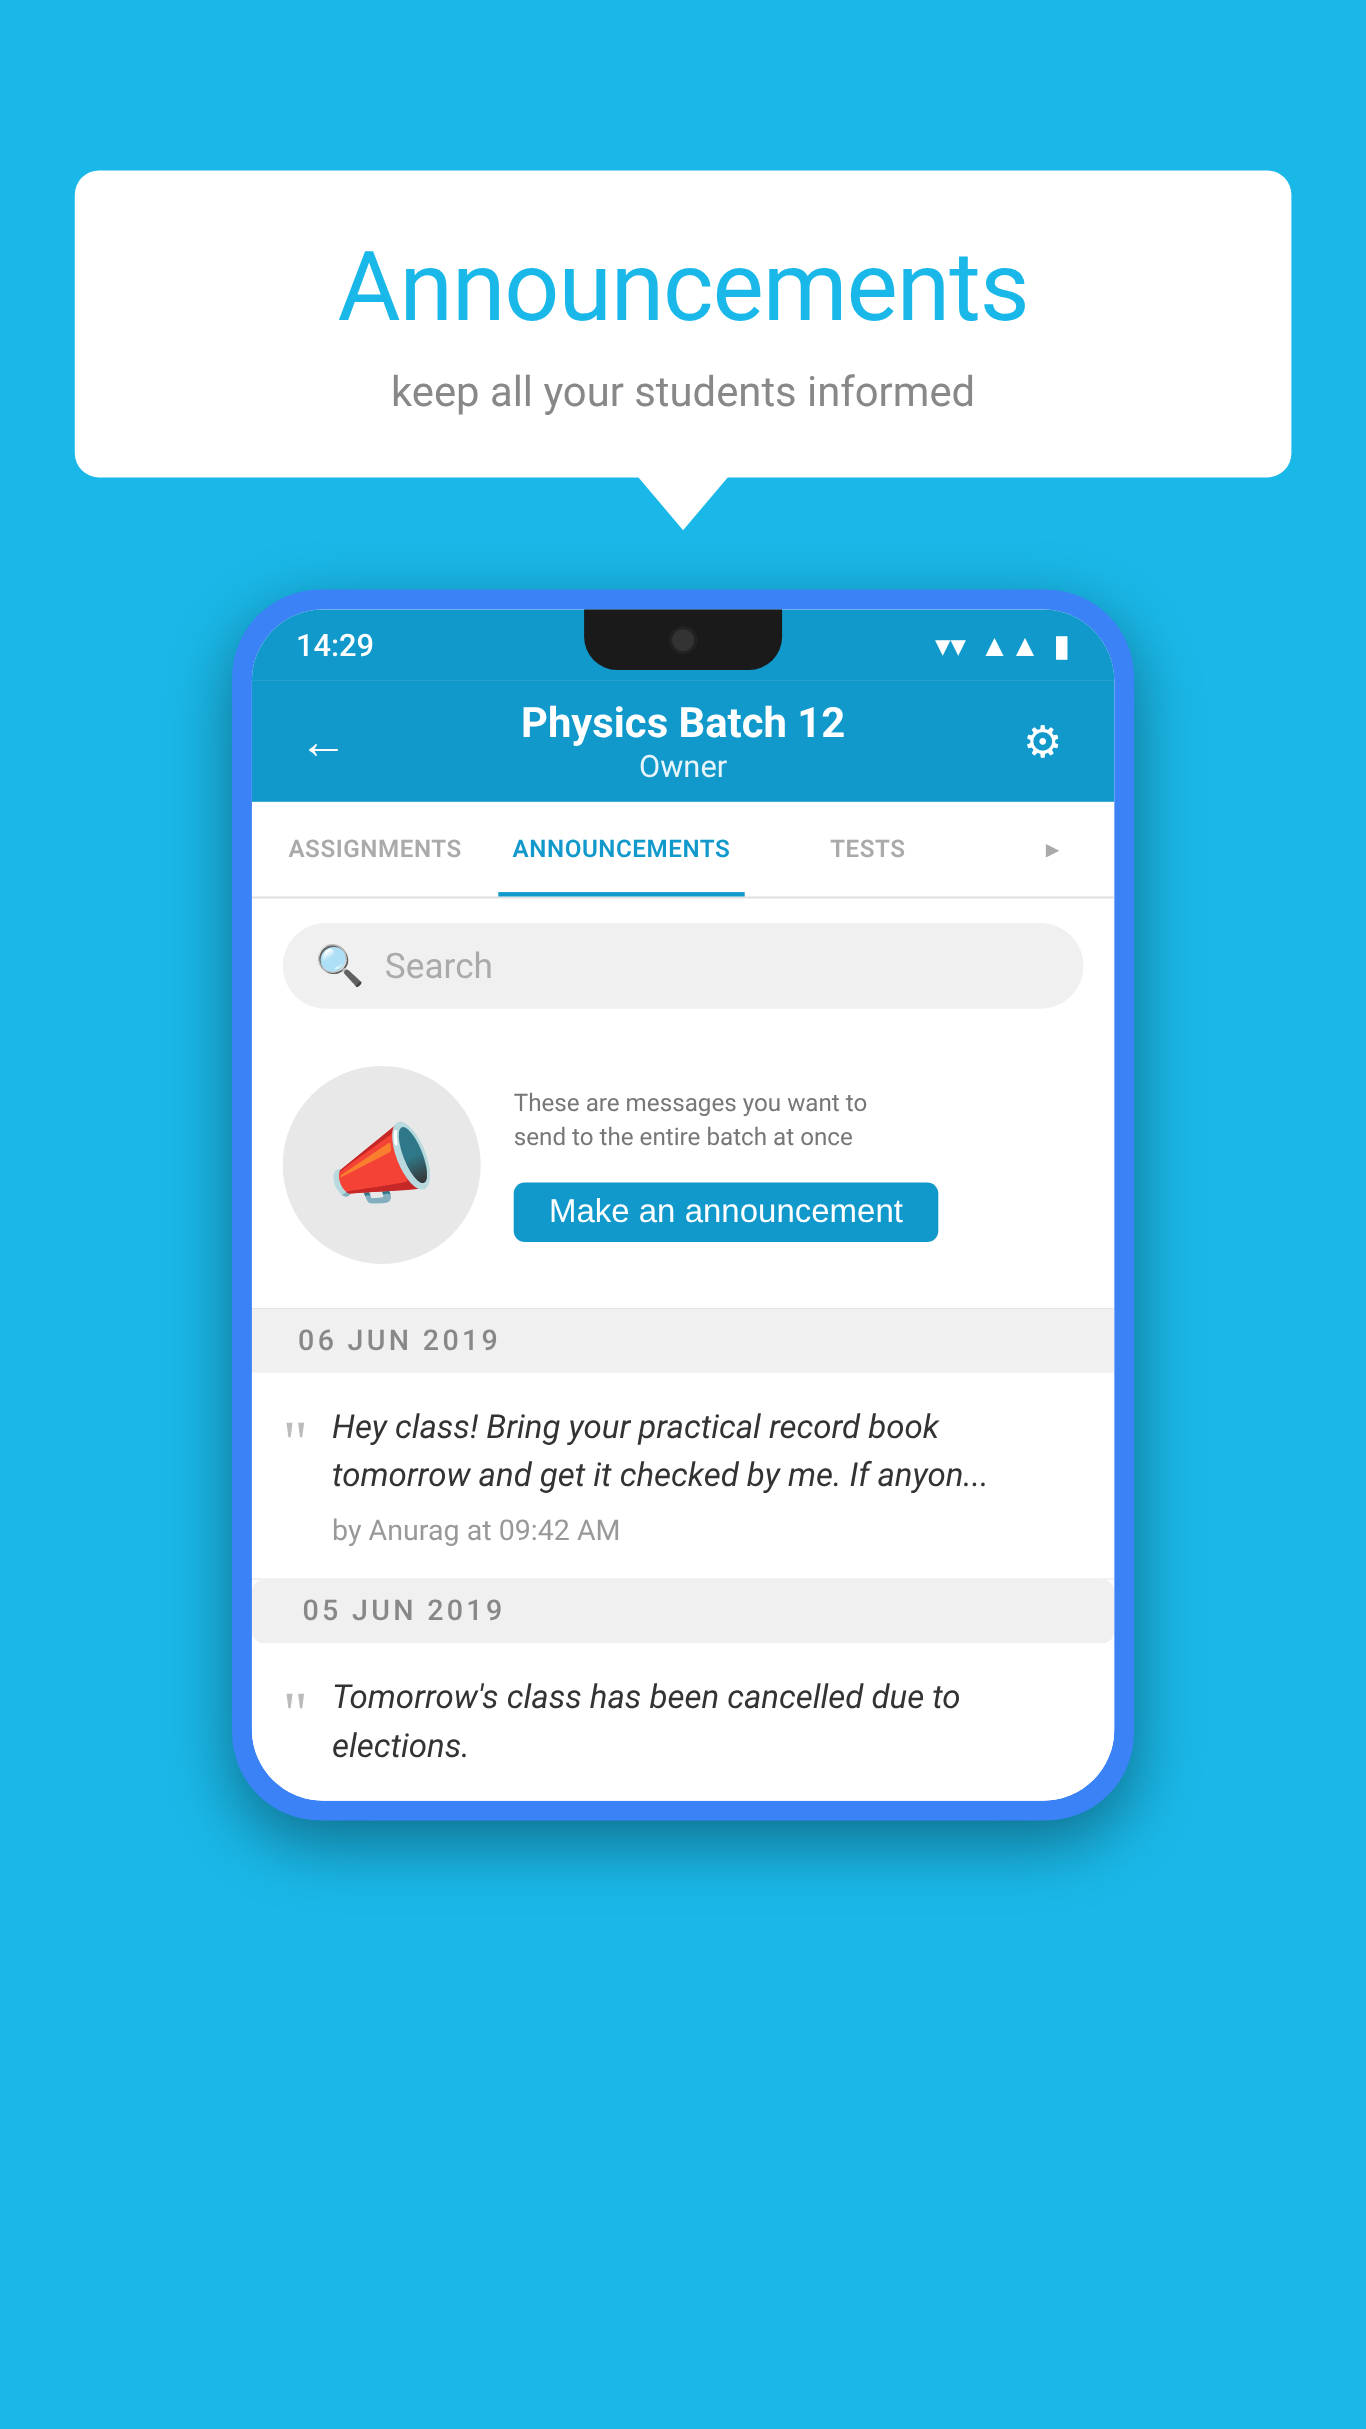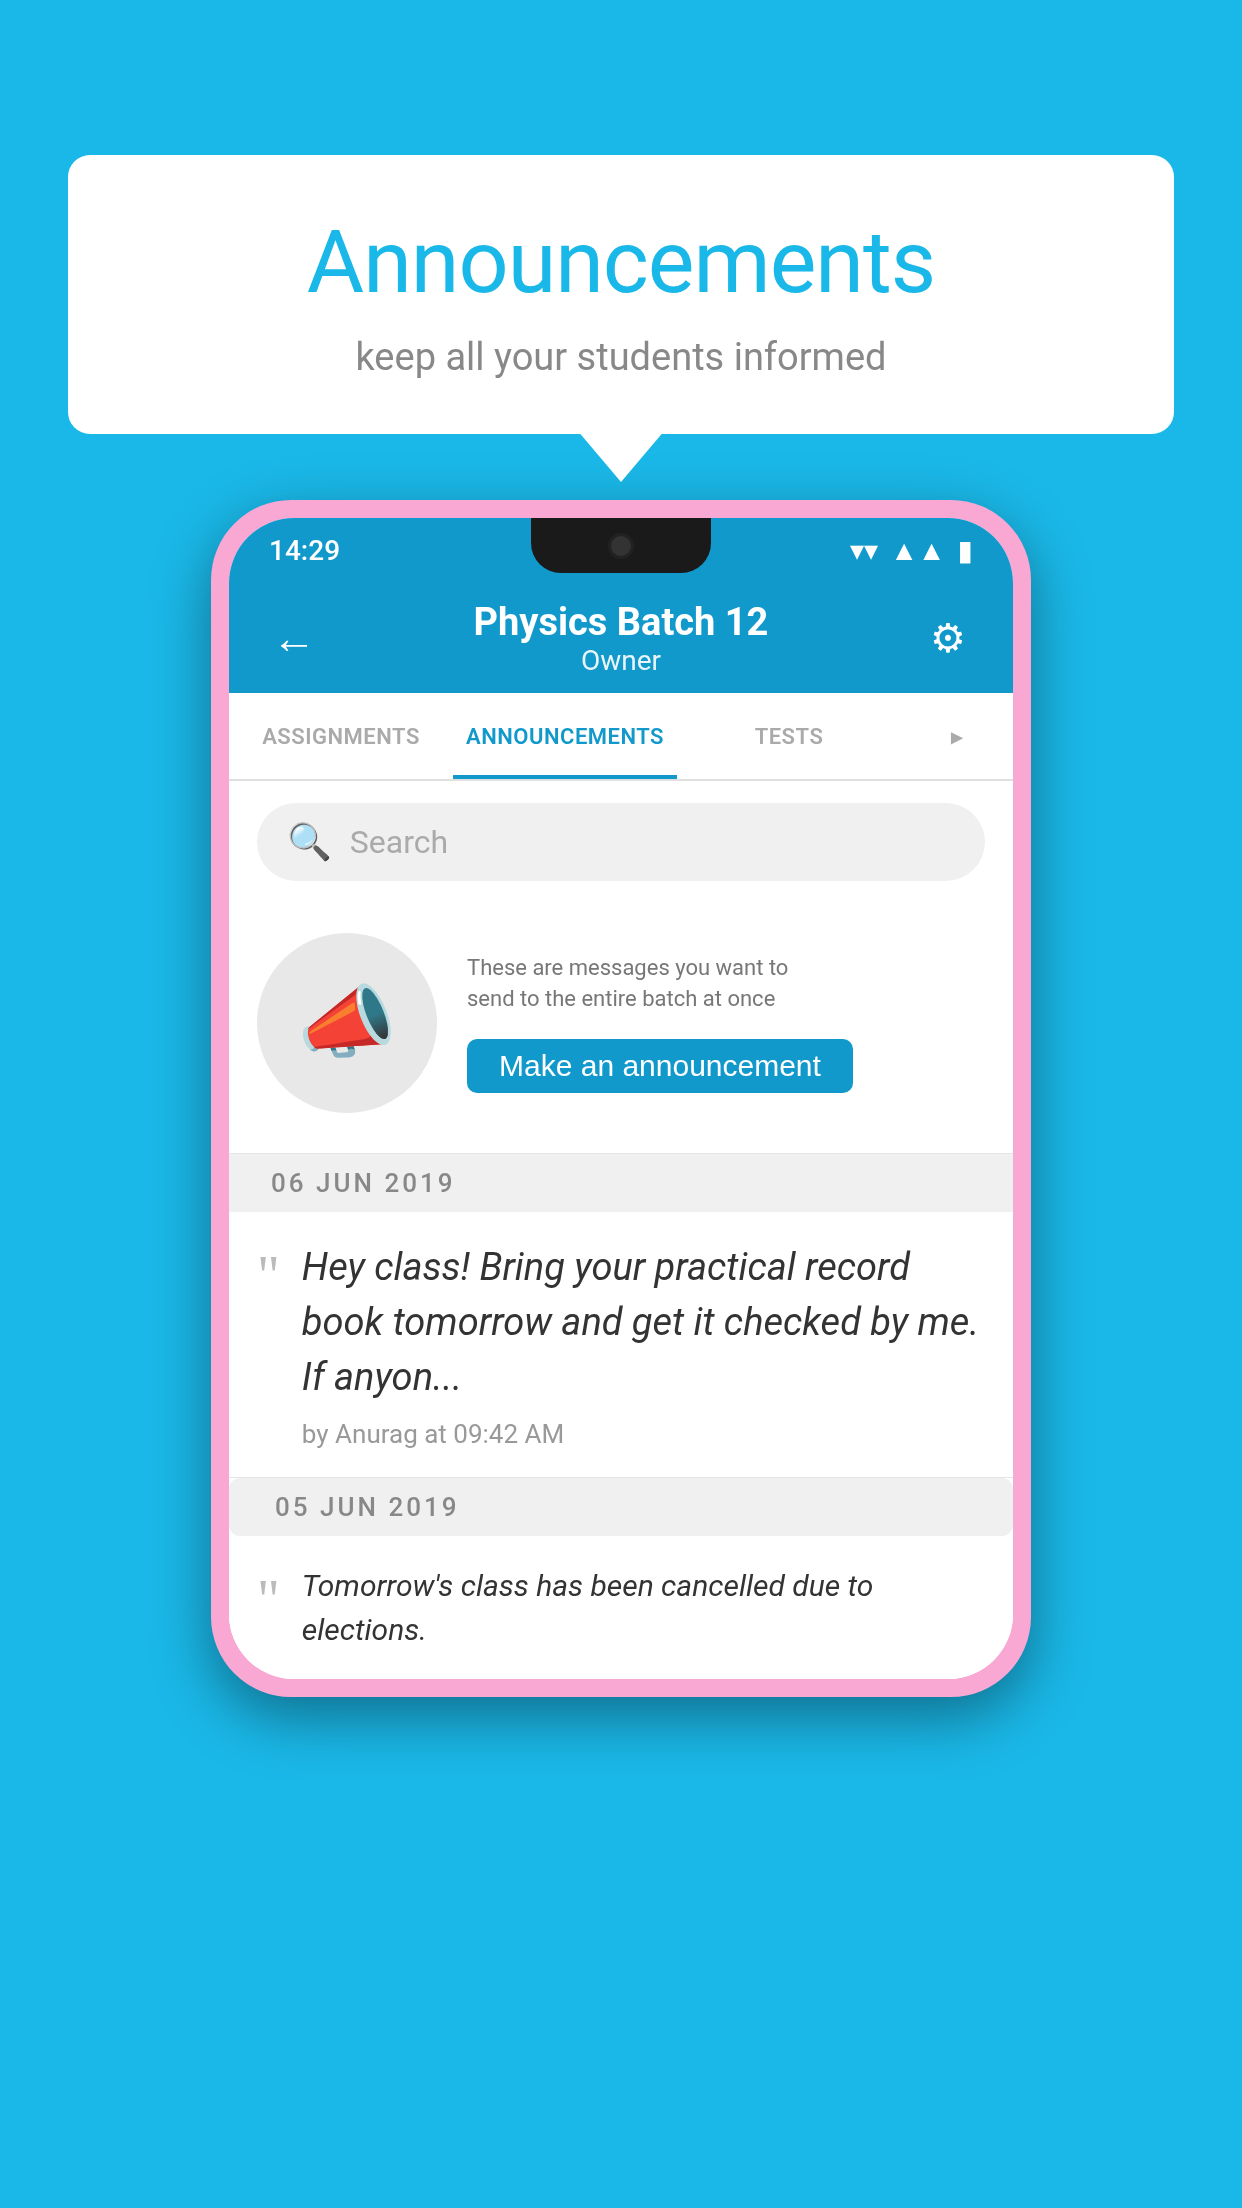--- a/index.html
+++ b/index.html
@@ -61,25 +61,26 @@
     .phone-wrapper {
       position: absolute;
       top: 500px;
       left: 50%;
       transform: translateX(-50%);
       width: 820px;
       z-index: 5;
     }
 
     .phone-outer {
-      background: #f9a8d4;
+      background: #3b82f6;
       border-radius: 80px;
       padding: 18px;
       box-shadow: 0 20px 60px rgba(0,0,0,0.4);
       position: relative;
+      margin-top: 36px;
     }
 
     
     .phone-notch {
       position: absolute;
       top: 18px;
       left: 50%;
       transform: translateX(-50%);
       width: 180px;
       height: 55px;
@@ -320,21 +321,21 @@
       font-family: Georgia, serif;
       line-height: 1;
       margin-top: 8px;
     }
 
     .announcement-text-wrap {
       flex: 1;
     }
 
     .announcement-text {
-      font-size: 38px;
+      font-size: 30px;
       color: #333;
       font-style: italic;
       line-height: 1.45;
       margin-bottom: 14px;
     }
 
     .announcement-meta {
       font-size: 26px;
       color: #999;
     }

